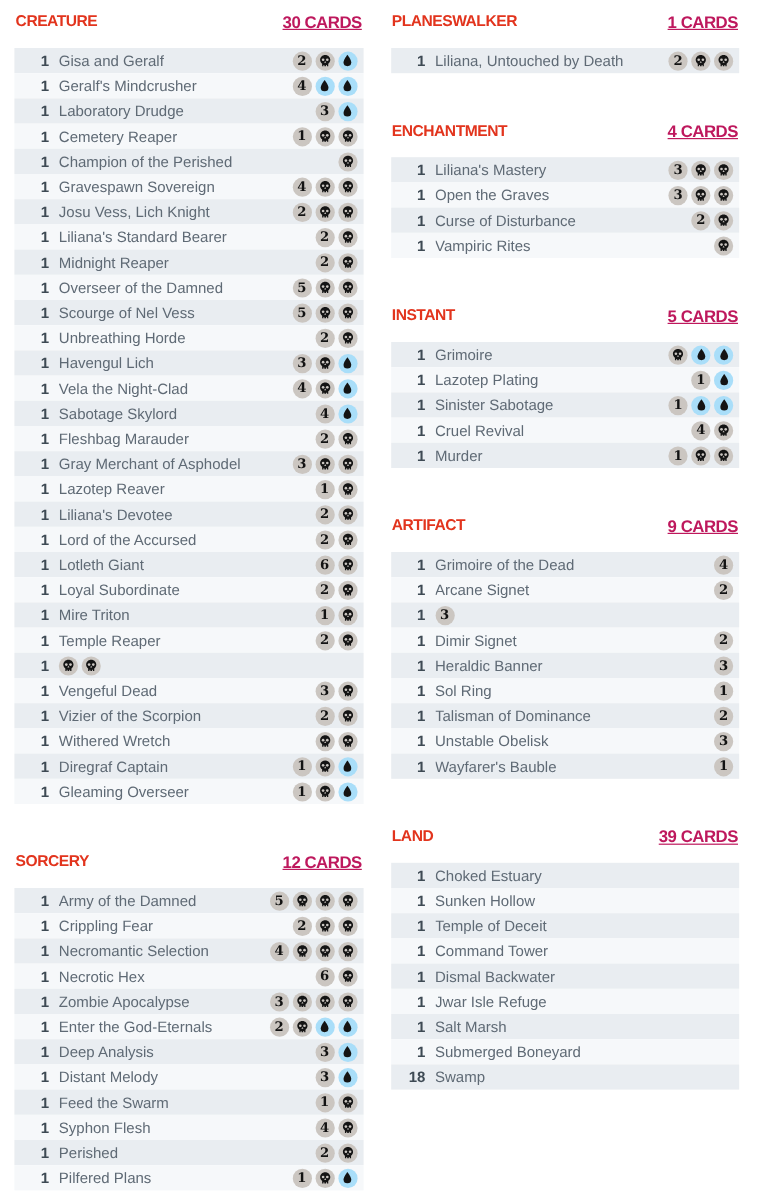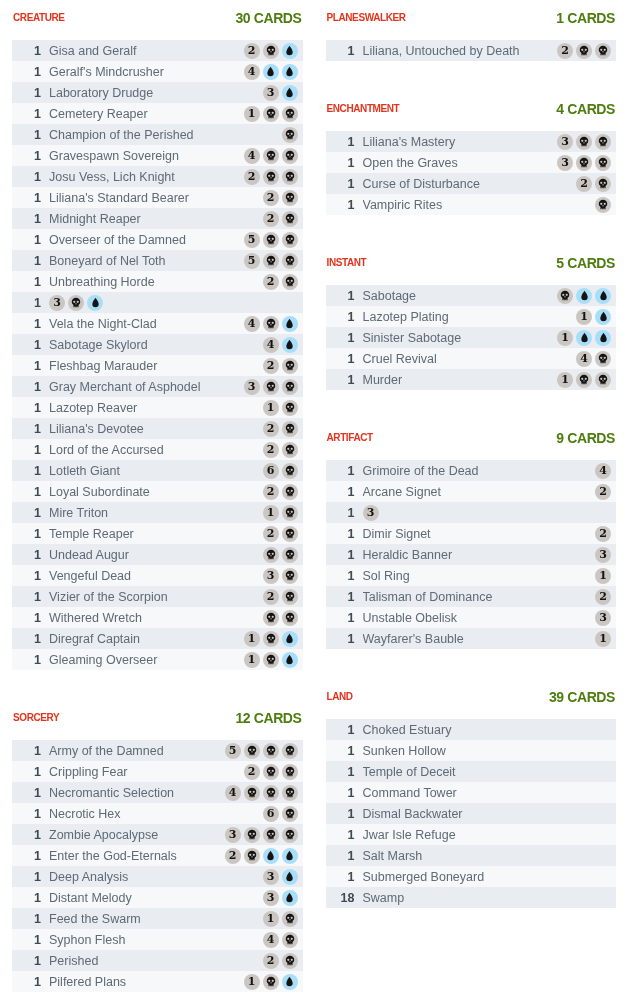--- a/index.html
+++ b/index.html
@@ -15,26 +15,27 @@
     column-gap:23px;
     padding:10px 26px 0 12px;
   }
   .section { margin-bottom:40px; }
   .sec-header {
     display:flex; justify-content:space-between; align-items:flex-end;
     margin-bottom:14px; padding:0 1px;
     line-height:16px;
   }
   .sec-title {
-    color:#e2341d; font-weight:bold; font-size:10px;
+    color:#e2341d; font-weight:bold; font-size:13px;
     letter-spacing:-0.4px;
   }
   .sec-count {
-    color:#4d7c0f; font-weight:bold; font-size:14px;
+    color:#be185d; font-weight:bold; font-size:14px;
     letter-spacing:-0.4px;
+    text-decoration:underline;
   }
   .card-list { width:100%; }
   .row {
     display:flex; align-items:center;
     height:21px; padding:0 5px 0 9px;
     font-size:12.5px;
     cursor:pointer;
   }
   .row:nth-child(odd)  { background:#e9edf1; }
   .row:nth-child(even) { background:#f6f8fa; }
@@ -254,21 +255,21 @@
                   <path fill="#141414" d="M12 1.6C7.1 1.6 3.5 5.2 3.5 9.7c0 2.9 1.5 5 3.4 6.4v4.3h2.2v-2h1.5v2h2.8v-2h1.5v2h2.2v-4.3c1.9-1.4 3.4-3.5 3.4-6.4C20.5 5.2 16.9 1.6 12 1.6z"></path>
                   <circle cx="8.5" cy="9.6" r="2.2" fill="currentColor"></circle>
                   <circle cx="15.5" cy="9.6" r="2.2" fill="currentColor"></circle>
                   <path d="M12 11.5l1.7 3h-3.4z" fill="currentColor"></path>
                 </svg>
               </span>
             </span>
           </div>
           <div class="row">
             <span class="qty">1</span>
-            <span class="name">Boneyard of Nel Toth</span>
+            <span class="name">Scourge of Nel Vess</span>
             <span class="cost">
               <span class="mana generic">5</span>
               <span class="mana black">
                 <svg viewBox="0 0 24 24" width="12" height="12" aria-hidden="true">
                   <path fill="#141414" d="M12 1.6C7.1 1.6 3.5 5.2 3.5 9.7c0 2.9 1.5 5 3.4 6.4v4.3h2.2v-2h1.5v2h2.8v-2h1.5v2h2.2v-4.3c1.9-1.4 3.4-3.5 3.4-6.4C20.5 5.2 16.9 1.6 12 1.6z"></path>
                   <circle cx="8.5" cy="9.6" r="2.2" fill="currentColor"></circle>
                   <circle cx="15.5" cy="9.6" r="2.2" fill="currentColor"></circle>
                   <path d="M12 11.5l1.7 3h-3.4z" fill="currentColor"></path>
                 </svg>
               </span>
@@ -292,20 +293,21 @@
                   <path fill="#141414" d="M12 1.6C7.1 1.6 3.5 5.2 3.5 9.7c0 2.9 1.5 5 3.4 6.4v4.3h2.2v-2h1.5v2h2.8v-2h1.5v2h2.2v-4.3c1.9-1.4 3.4-3.5 3.4-6.4C20.5 5.2 16.9 1.6 12 1.6z"></path>
                   <circle cx="8.5" cy="9.6" r="2.2" fill="currentColor"></circle>
                   <circle cx="15.5" cy="9.6" r="2.2" fill="currentColor"></circle>
                   <path d="M12 11.5l1.7 3h-3.4z" fill="currentColor"></path>
                 </svg>
               </span>
             </span>
           </div>
           <div class="row">
             <span class="qty">1</span>
+            <span class="name">Havengul Lich</span>
             <span class="cost">
               <span class="mana generic">3</span>
               <span class="mana black">
                 <svg viewBox="0 0 24 24" width="12" height="12" aria-hidden="true">
                   <path fill="#141414" d="M12 1.6C7.1 1.6 3.5 5.2 3.5 9.7c0 2.9 1.5 5 3.4 6.4v4.3h2.2v-2h1.5v2h2.8v-2h1.5v2h2.2v-4.3c1.9-1.4 3.4-3.5 3.4-6.4C20.5 5.2 16.9 1.6 12 1.6z"></path>
                   <circle cx="8.5" cy="9.6" r="2.2" fill="currentColor"></circle>
                   <circle cx="15.5" cy="9.6" r="2.2" fill="currentColor"></circle>
                   <path d="M12 11.5l1.7 3h-3.4z" fill="currentColor"></path>
                 </svg>
               </span>
@@ -486,21 +488,20 @@
                   <path fill="#141414" d="M12 1.6C7.1 1.6 3.5 5.2 3.5 9.7c0 2.9 1.5 5 3.4 6.4v4.3h2.2v-2h1.5v2h2.8v-2h1.5v2h2.2v-4.3c1.9-1.4 3.4-3.5 3.4-6.4C20.5 5.2 16.9 1.6 12 1.6z"></path>
                   <circle cx="8.5" cy="9.6" r="2.2" fill="currentColor"></circle>
                   <circle cx="15.5" cy="9.6" r="2.2" fill="currentColor"></circle>
                   <path d="M12 11.5l1.7 3h-3.4z" fill="currentColor"></path>
                 </svg>
               </span>
             </span>
           </div>
           <div class="row">
             <span class="qty">1</span>
-            <span class="name">Undead Augur</span>
             <span class="cost">
               <span class="mana black">
                 <svg viewBox="0 0 24 24" width="12" height="12" aria-hidden="true">
                   <path fill="#141414" d="M12 1.6C7.1 1.6 3.5 5.2 3.5 9.7c0 2.9 1.5 5 3.4 6.4v4.3h2.2v-2h1.5v2h2.8v-2h1.5v2h2.2v-4.3c1.9-1.4 3.4-3.5 3.4-6.4C20.5 5.2 16.9 1.6 12 1.6z"></path>
                   <circle cx="8.5" cy="9.6" r="2.2" fill="currentColor"></circle>
                   <circle cx="15.5" cy="9.6" r="2.2" fill="currentColor"></circle>
                   <path d="M12 11.5l1.7 3h-3.4z" fill="currentColor"></path>
                 </svg>
               </span>
               <span class="mana black">
@@ -977,21 +978,21 @@
         </div>
       </div>
       <div class="section">
         <div class="sec-header">
           <span class="sec-title">INSTANT</span>
           <span class="sec-count">5 CARDS</span>
         </div>
         <div class="card-list">
           <div class="row">
             <span class="qty">1</span>
-            <span class="name">Sabotage</span>
+            <span class="name">Grimoire</span>
             <span class="cost">
               <span class="mana black">
                 <svg viewBox="0 0 24 24" width="12" height="12" aria-hidden="true">
                   <path fill="#141414" d="M12 1.6C7.1 1.6 3.5 5.2 3.5 9.7c0 2.9 1.5 5 3.4 6.4v4.3h2.2v-2h1.5v2h2.8v-2h1.5v2h2.2v-4.3c1.9-1.4 3.4-3.5 3.4-6.4C20.5 5.2 16.9 1.6 12 1.6z"></path>
                   <circle cx="8.5" cy="9.6" r="2.2" fill="currentColor"></circle>
                   <circle cx="15.5" cy="9.6" r="2.2" fill="currentColor"></circle>
                   <path d="M12 11.5l1.7 3h-3.4z" fill="currentColor"></path>
                 </svg>
               </span>
               <span class="mana blue">

